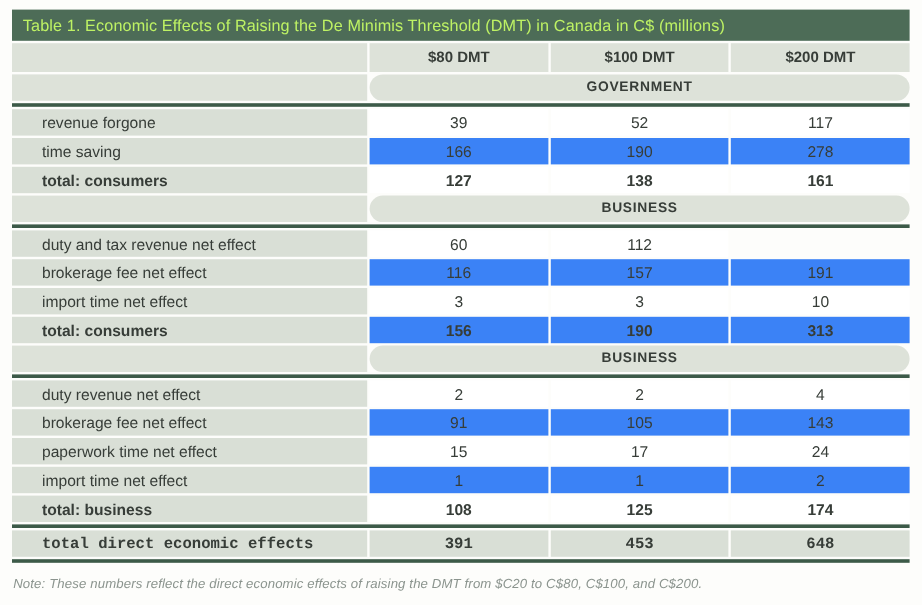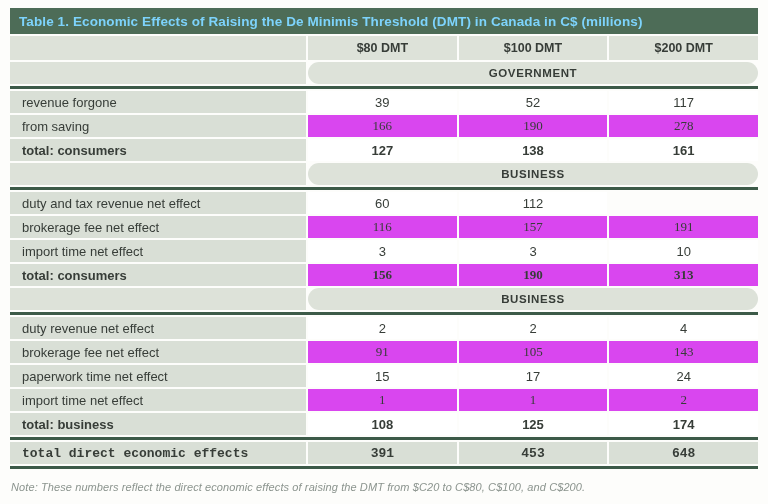--- a/index.html
+++ b/index.html
@@ -5,45 +5,45 @@
   * { margin: 0; padding: 0; box-sizing: border-box; }
   html, body { width: 768px; background: #fdfdfb; }
   body {
     font-family: "Liberation Sans", sans-serif;
     padding: 8px 10px 10px 10px;
     color: #373d38;
   }
   .tbl { width: 748px; }
   .title-bar {
     background: #4d6c57;
-    color: #7dd3fc;
-    font-weight: bold;
+    color: #bef264;
+    font-weight: normal;
     font-size: 13.5px;
     height: 26px;
     display: flex;
     align-items: center;
     padding-left: 9px;
     margin-bottom: 2px;
     letter-spacing: .1px;
   }
   .row {
     display: grid;
     grid-template-columns: 296px 1fr 1fr 1fr;
     gap: 2px;
     margin-bottom: 2px;
   }
   .cell {
     min-height: 22px;
     display: flex;
     align-items: center;
     font-size: 13px;
   }
-  .lbl { background: #d9dfd6; padding-left: 12px; }
+  .lbl { background: #d9dfd6; padding-left: 25px; }
   .val { justify-content: center; background: #ffffff; }
-  .row.alt .val { background: #d946ef; font-family: Liberation Serif, serif; }
+  .row.alt .val { background: #3b82f6; }
   .colhdr .cell {
     background: #dde2d9;
     min-height: 24px;
     font-weight: bold;
     font-size: 12.5px;
   }
   .section-row .lbl { background: #dde2d9; }
   .section-cell {
     grid-column: 2 / 5;
     justify-content: center;
@@ -85,21 +85,21 @@
   </div>
   <div class="rule"></div>
 
   <div class="row">
     <div class="cell lbl">revenue forgone</div>
     <div class="cell val">39</div>
     <div class="cell val">52</div>
     <div class="cell val">117</div>
   </div>
   <div class="row alt">
-    <div class="cell lbl">from saving</div>
+    <div class="cell lbl">time saving</div>
     <div class="cell val">166</div>
     <div class="cell val">190</div>
     <div class="cell val">278</div>
   </div>
   <div class="row total-row">
     <div class="cell lbl">total: consumers</div>
     <div class="cell val">127</div>
     <div class="cell val">138</div>
     <div class="cell val">161</div>
   </div>

